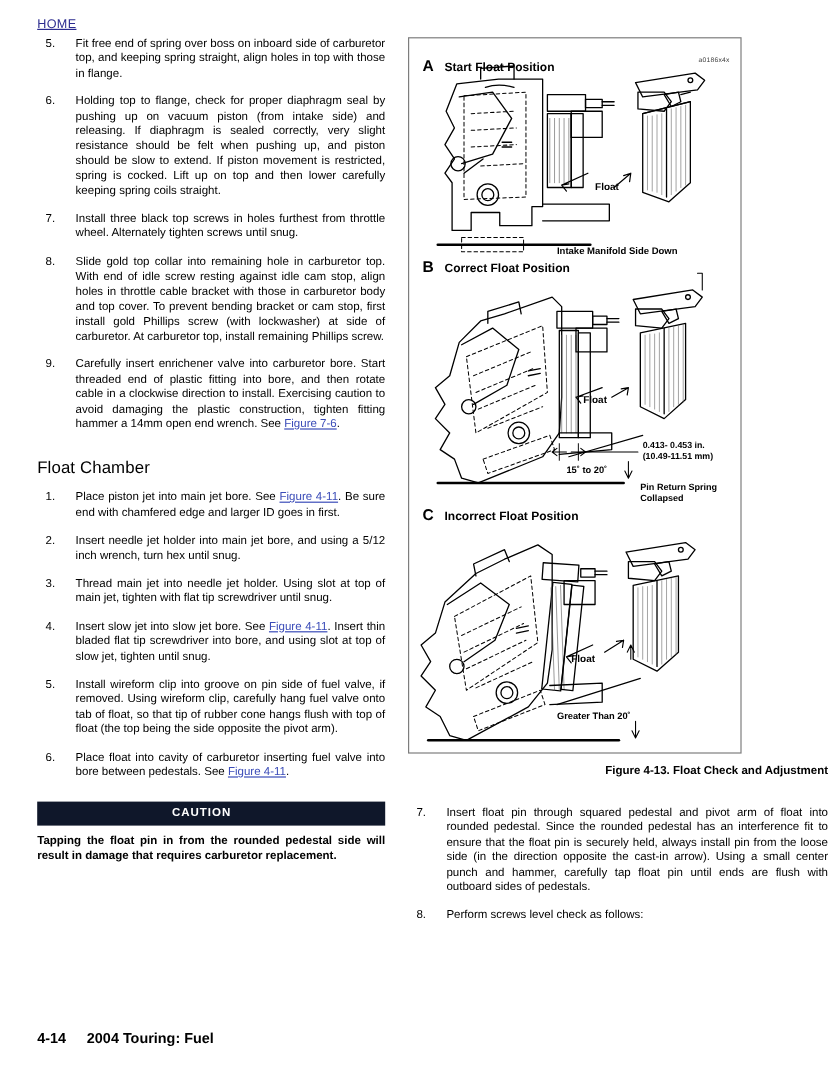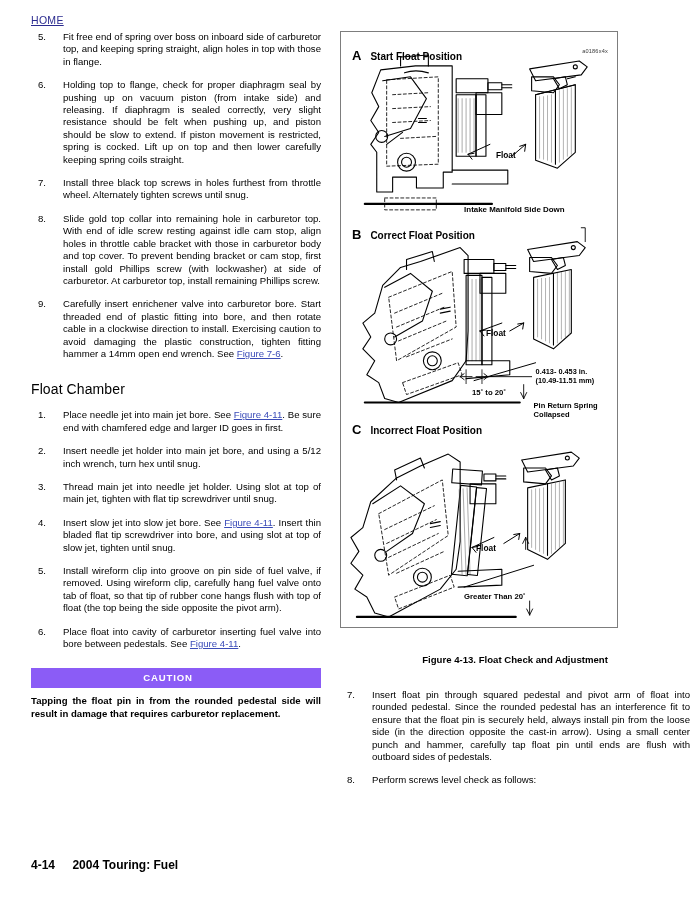--- a/index.html
+++ b/index.html
@@ -70,21 +70,21 @@
   .sec-head {
     font-size: 14px;
     font-weight: normal;
     margin: 21px 0 12px 0;
     letter-spacing: 0.1px;
   }
 
   
   .caution-wrap { margin-top: 18px; }
   .caution-bar {
-    background: #8b5cf6;
+    background: #0f172a;
     color: #ffffff;
     text-align: center;
     font-size: 9.6px;
     font-weight: bold;
     letter-spacing: 0.8px;
     padding: 4px 16px 5px 0;
   }
   .caution-text {
     margin-top: 7px;
     font-size: 9.6px;
@@ -118,22 +118,22 @@
     margin-left: 9px;
   }
   .art-code {
     position: absolute;
     right: 9px;
     font-size: 5.6px;
     color: #3a3a3a;
     letter-spacing: 0.2px;
   }
   .fig-caption {
-    margin-top: 26px;
-    text-align: center;
+    margin-top: 9px;
+    text-align: right;
     font-size: 9.6px;
     font-weight: bold;
   }
   .svg-art {
     position: absolute;
     left: 0; top: 0;
     width: 100%; height: 100%;
     pointer-events: none;
   }
 
@@ -175,21 +175,21 @@
       <span class="num">9.</span>
       <span>Carefully insert enrichener valve into carburetor bore. Start threaded end of plastic fitting into bore, and then rotate cable in a clockwise direction to install. Exercising caution to avoid damaging the plastic construction, tighten fitting hammer a 14mm open end wrench. See </span><a class="xref" href="#">Figure 7-6</a><span>.</span>
     </li>
   </ol>
 
   <h2 class="sec-head">Float Chamber</h2>
 
   <ol class="steps">
     <li>
       <span class="num">1.</span>
-      <span>Place needle jet into main jet bore. See </span><a class="xref" href="#">Figure 4-11</a><span>. Be sure end with chamfered edge and larger ID goes in first.</span>
+      <span>Place piston jet into main jet bore. See </span><a class="xref" href="#">Figure 4-11</a><span>. Be sure end with chamfered edge and larger ID goes in first.</span>
     </li>
     <li>
       <span class="num">2.</span>
       <span>Insert needle jet holder into main jet bore, and using a 5/12 inch wrench, turn hex until snug.</span>
     </li>
     <li>
       <span class="num">3.</span>
       <span>Thread main jet into needle jet holder. Using slot at top of main jet, tighten with flat tip screwdriver until snug.</span>
     </li>
     <li>
@@ -215,21 +215,21 @@
 
 <div class="col-right">
 
   <div class="figure-box">
 
     <div class="panel-label" style="left:11px; top:14px;">
       <span class="panel-letter">A</span><span class="panel-title">Start Float Position</span>
     </div>
     <div class="art-code" style="top:16px;">a0186x4x</div>
 
-    <div class="panel-label" style="left:11px; top:193px;">
+    <div class="panel-label" style="left:11px; top:182px;">
       <span class="panel-letter">B</span><span class="panel-title">Correct Float Position</span>
     </div>
 
     <div class="panel-label" style="left:11px; top:388px;">
       <span class="panel-letter">C</span><span class="panel-title">Incorrect Float Position</span>
     </div>
 
     <svg class="svg-art" viewBox="0 0 278 597">
       <g fill="none" stroke="#000" stroke-width="1.1" stroke-linejoin="round" stroke-linecap="round">
 

